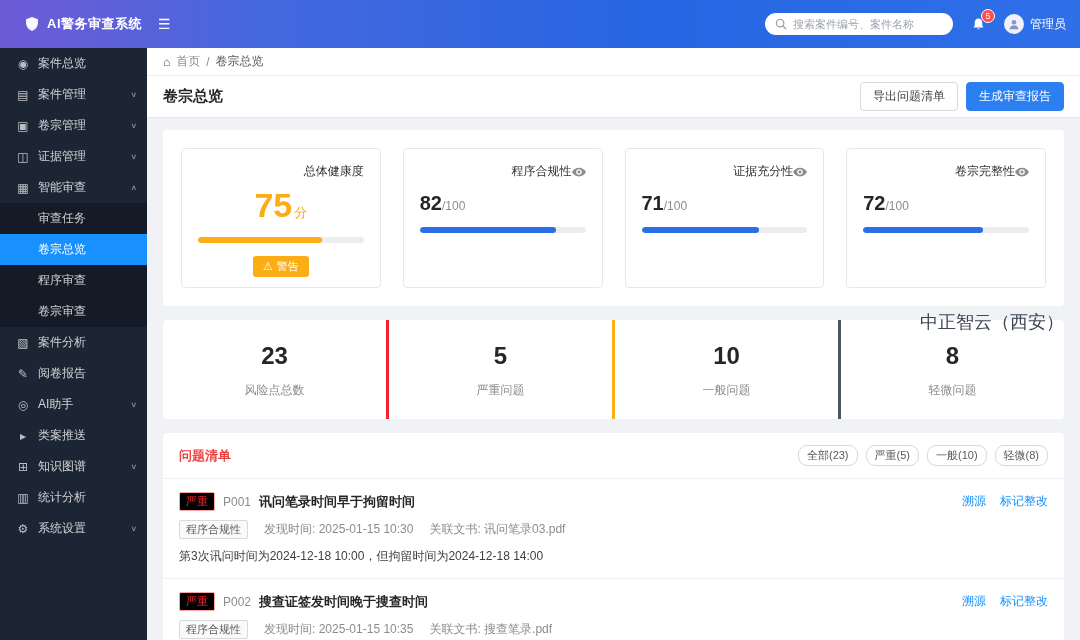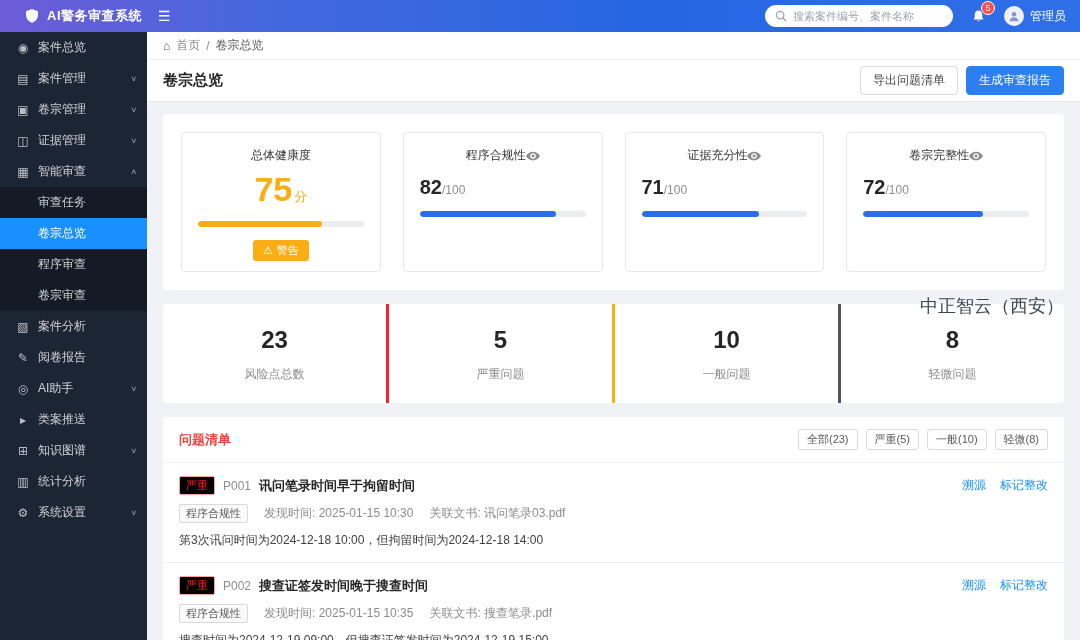--- a/index.html
+++ b/index.html
@@ -1,20 +1,20 @@
 <!DOCTYPE html>
 <html><head>
 <meta charset="utf-8">
 <style>
   * { box-sizing: border-box; margin: 0; padding: 0; }
   html,body { width:1080px; height:640px; overflow:hidden; }
   body { font-family:"Liberation Sans","DejaVu Sans",sans-serif; background:#f0f2f5; }
 
   
-  .header { height:32px; display:flex; align-items:center; color:#fff;
+  .header { height:48px; display:flex; align-items:center; color:#fff;
     background:linear-gradient(90deg,#6e5bd6 0%,#4468de 25%,#2666e2 60%,#2f6fe8 100%); }
   .header-left { display:flex; align-items:center; gap:7px; padding-left:24px; }
   .app-title { font-size:13px; font-weight:bold; letter-spacing:.5px; white-space:nowrap; }
   .hamburger { margin-left:16px; font-size:14px; cursor:pointer; opacity:.95; }
   .header-spacer { flex:1; }
   .search-box { display:flex; align-items:center; gap:6px; background:#fff; border-radius:13px;
     height:22px; width:188px; padding:0 10px; }
   .search-box input { border:none; outline:none; background:transparent; font-size:11px; width:100%; color:#333;
     font-family:"Liberation Sans","DejaVu Sans",sans-serif; }
   .search-box input::placeholder { color:#9ca3af; }
@@ -51,21 +51,21 @@
   .title-btns { margin-left:auto; display:flex; gap:8px; }
   .btn { font-size:12px; padding:5px 12px; border-radius:4px; border:1px solid #d9d9d9; background:#fff;
     color:#444; cursor:pointer; font-family:inherit; }
   .btn-primary { background:#2b7ff0; border-color:#2b7ff0; color:#fff; }
 
   .content { flex:1; padding:12px 16px; overflow:hidden; }
 
   
   .cards-panel { background:#fff; border-radius:4px; padding:18px; display:flex; gap:22px; }
   .card { flex:1; border:1px solid #e8e8e8; border-radius:4px; padding:14px 16px; height:140px; background:#fff; }
-  .card-title-row { display:flex; justify-content:center; align-items:center; font-size:12px; color:#333; }
+  .card-title-row { display:flex; justify-content:flex-end; align-items:center; font-size:12px; color:#333; }
   .health-score { text-align:center; margin-top:6px; color:#faad14; }
   .health-num { font-size:34px; font-weight:bold; }
   .health-unit { font-size:13px; margin-left:2px; }
   .progress { height:6px; background:#ebedf0; border-radius:3px; margin-top:12px; overflow:hidden; }
   .progress-fill { height:100%; border-radius:3px; }
   .fill-orange { background:#faad14; }
   .fill-blue { background:#2b6fe8; }
   .badge-warn { margin:13px auto 0; display:flex; width:fit-content; align-items:center; gap:4px;
     background:#faad14; color:#fff; font-size:11px; padding:3px 10px; border-radius:3px; cursor:pointer; }
   .score-row { margin-top:12px; font-size:12px; color:#8c8c8c; }
@@ -80,21 +80,21 @@
   .div-orange { border-left:3px solid #faad14; }
   .div-dark { border-left:3px solid #4b5563; }
 
   .watermark { position:absolute; top:262px; right:16px; font-size:18px; color:#3f4653; z-index:5; pointer-events:none; }
 
   
   .issues-panel { background:#fff; border-radius:4px; margin-top:14px; }
   .issues-header { display:flex; align-items:center; padding:12px 16px; border-bottom:1px solid #f0f0f0; }
   .issues-title { font-size:13px; font-weight:bold; color:#ef4444; }
   .filters { margin-left:auto; display:flex; gap:8px; }
-  .chip { font-size:11px; border:1px solid #d9d9d9; border-radius:3px; padding:2px 8px; color:#595959; background:#fff; cursor:pointer; }
+  .chip { font-size:11px; border:1px solid #d9d9d9; border-radius:9px; padding:2px 8px; color:#595959; background:#fff; cursor:pointer; }
   .issue-row { padding:13px 16px; border-bottom:1px solid #f0f0f0; }
   .issue-line1 { display:flex; align-items:center; gap:8px; }
   .tag { font-size:11px; padding:1px 6px; border-radius:2px; border:1px solid; white-space:nowrap; }
   .tag-severe { color:#f5222d; background:#000000; border-color:#ffa39e; }
   .tag-cat { color:#595959; background:#fafafa; border-color:#d9d9d9; }
   .issue-id { font-size:12px; color:#8c8c8c; }
   .issue-title { font-size:13px; font-weight:bold; color:#262626; }
   .issue-actions { margin-left:auto; display:flex; gap:14px; font-size:12px; color:#1890ff;text-align:right; }
   .issue-actions span { cursor:pointer; white-space:nowrap; }
   .issue-line2 { display:flex; align-items:center; gap:16px; margin-top:9px; font-size:12px; color:#8c8c8c; }

